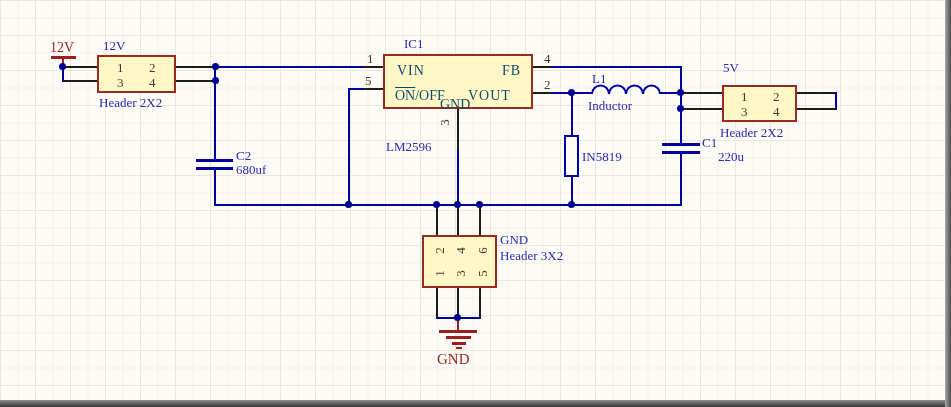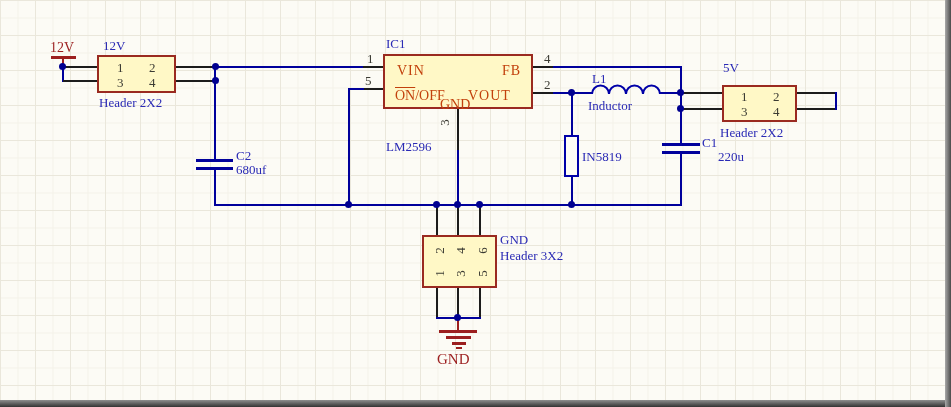--- a/index.html
+++ b/index.html
@@ -17,21 +17,21 @@
   .abs{position:absolute;}
   .wire{position:absolute;}
   .wire.blue{background:#00009c;}
   .wire.black{background:#1c1c1c;}
   .wire.red{background:#9c1f1f;}
   .dot{position:absolute;width:7px;height:7px;border-radius:50%;background:#000090;}
   .comp-box{position:absolute;background:#fff8c6;border:2px solid #9a2a20;box-sizing:border-box;}
   .lbl-blue{position:absolute;color:#2a2ab5;font-size:13px;line-height:1.1;white-space:nowrap;}
   .lbl-red{position:absolute;color:#9c1f1f;font-size:14px;line-height:1.1;white-space:nowrap;}
   .pin-num{position:absolute;color:#3b3b33;font-size:13px;line-height:1;white-space:nowrap;}
-  .pin-name{position:absolute;color:#c2410c;font-size:14px;line-height:1;white-space:nowrap;}
+  .pin-name{position:absolute;color:#0c4a6e;font-size:14px;line-height:1;white-space:nowrap;}
   .rot{display:inline-block;transform:rotate(-90deg);transform-origin:center center;}
   .cap-plate{position:absolute;height:3px;background:#00009c;}
   .gnd-bar{position:absolute;background:#9c1f1f;}
   .overline-txt{text-decoration:overline;}
   .note{position:absolute;background:#f9f3a1;border:1px solid #55542a;box-sizing:border-box;box-shadow:3px 3px 0 rgba(150,148,130,.55);}
   .note-fold{position:absolute;right:-1px;bottom:-1px;width:0;height:0;border-left:16px solid transparent;border-bottom:16px solid #c9c5b0;}
   .note-marker{position:absolute;left:2px;top:1px;width:0;height:0;border-left:4px solid transparent;border-right:4px solid transparent;border-bottom:8px solid #cc2100;}
   .frame-bottom{position:absolute;left:0;top:400px;width:951px;height:7px;background:linear-gradient(#8f8f8f,#333);}
   .frame-right{position:absolute;left:945px;top:0;width:6px;height:407px;background:linear-gradient(90deg,#a9a9a9,#4a4a4a);}
 </style>
@@ -113,21 +113,21 @@
     <span class="pin-num" style="left:18px;top:19px;">3</span>
     <span class="pin-num" style="left:50px;top:19px;">4</span>
   </div>
   <span class="lbl-blue" style="left:99px;top:96px;">Header 2X2</span>
 
   <div class="cap-plate" style="left:196px;top:159px;width:37px;"></div>
   <div class="cap-plate" style="left:196px;top:167px;width:37px;"></div>
   <span class="lbl-blue" style="left:236px;top:149px;font-family:Liberation Serif, serif;">C2</span>
   <span class="lbl-blue" style="left:236px;top:163px;">680uf</span>
 
-  <span class="lbl-blue" style="left:386px;top:37px;">IC1</span>
+  <span class="lbl-blue" style="left:404px;top:37px;">IC1</span>
   <div class="comp-box" style="left:383px;top:54px;width:150px;height:55px;">
     <span class="pin-name" style="left:12px;top:8px;letter-spacing:1px;">VIN</span>
     <span class="pin-name" style="left:117px;top:8px;letter-spacing:1px;">FB</span>
     <span class="pin-name" style="left:10px;top:33px;"><span class="overline-txt">ON</span><span>/OFF</span></span>
     <span class="pin-name" style="left:83px;top:33px;letter-spacing:1px;">VOUT</span>
     <span class="pin-name" style="left:55px;top:42px;">GND</span>
   </div>
   <span class="pin-num" style="left:367px;top:52px;">1</span>
   <span class="pin-num" style="left:365px;top:74px;">5</span>
   <span class="pin-num" style="left:544px;top:52px;">4</span>

